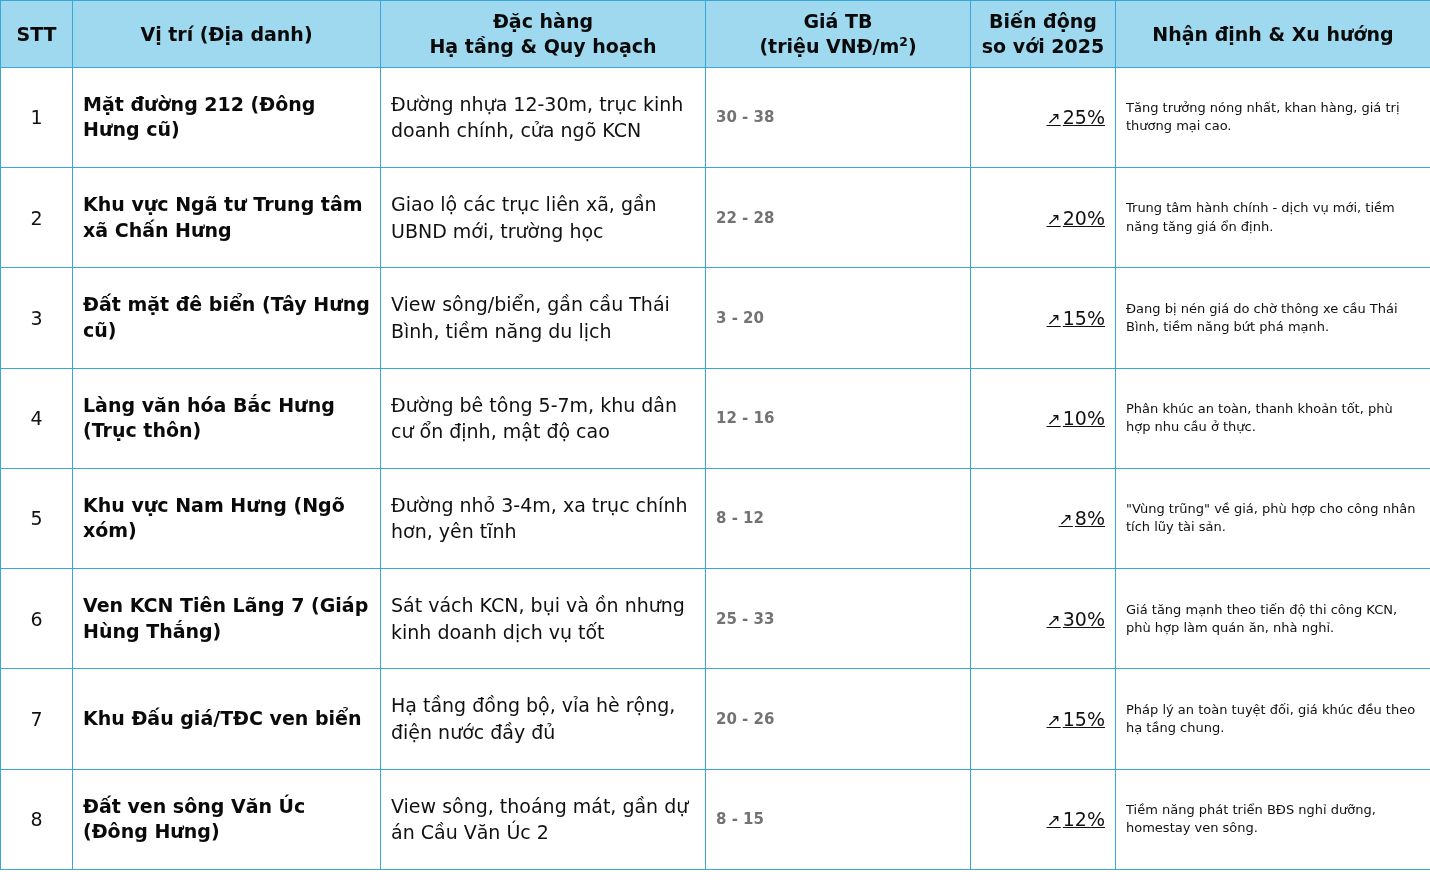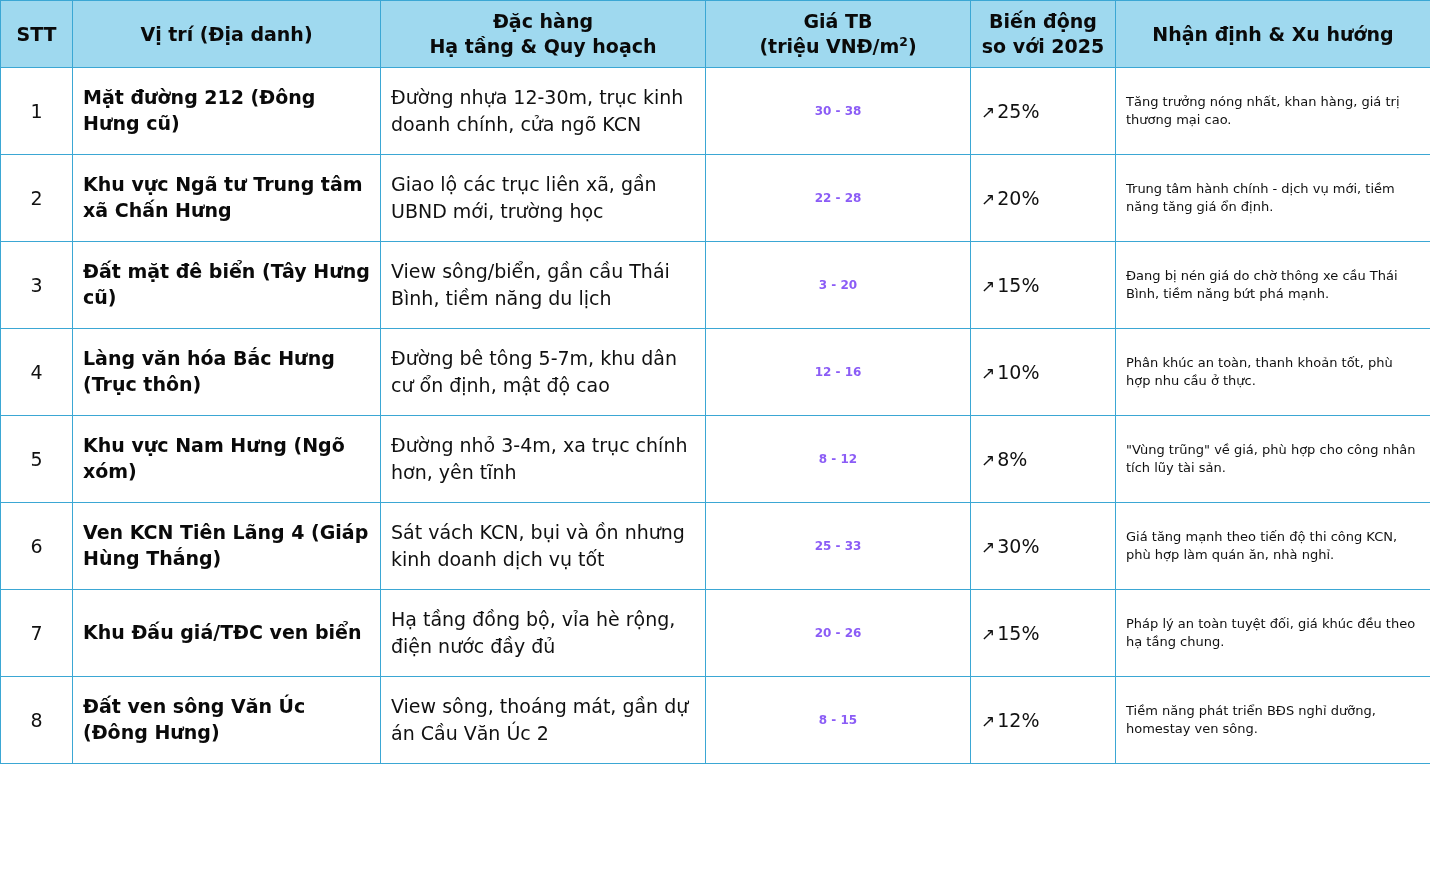--- a/index.html
+++ b/index.html
@@ -11,21 +11,21 @@
     width: 1430px;
     height: 889px;
     font-family: "DejaVu Sans", sans-serif;
     color: #111111;
     overflow: hidden;
   }
   table.price-table {
     border-collapse: collapse;
     table-layout: fixed;
     width: 1430px;
-    height: 764px;
+    height: 870px;
   }
   table.price-table th,
   table.price-table td {
     border: 1px solid #3ba7d4;
     vertical-align: middle;
     padding: 8px 10px;
     box-sizing: border-box;
   }
   thead th {
     background: #9fd9ef;
@@ -54,30 +54,30 @@
     line-height: 1.35;
     color: #0a0a0a;
   }
   td.cell-feat {
     font-size: 19px;
     line-height: 1.4;
     color: #111;
     margin-left: 48px;
   }
   td.cell-price {
-    text-align: center;
     font-weight: bold;
-    font-size: 12px;
-    color: #8b5cf6;
+    font-size: 15px;
+    color: #737373;
   }
   td.cell-change {
-    text-align: left;
+    text-align: right;
     font-size: 19px;
     color: #111;
     white-space: nowrap;
+    text-decoration: underline;
   }
   td.cell-change .arrow {
     font-size: 17px;
     padding-right: 2px;
   }
   td.cell-note {
     font-size: 13px;
     line-height: 1.4;
     color: #111;
   }
@@ -157,21 +157,21 @@
     <tr>
       <td class="cell-stt">5</td>
       <td class="cell-loc">Khu vực Nam Hưng (Ngõ xóm)</td>
       <td class="cell-feat">Đường nhỏ 3-4m, xa trục chính hơn, yên tĩnh</td>
       <td class="cell-price">8 - 12</td>
       <td class="cell-change"><span class="arrow">↗</span><span>8%</span></td>
       <td class="cell-note">"Vùng trũng" về giá, phù hợp cho công nhân tích lũy tài sản.</td>
     </tr>
     <tr>
       <td class="cell-stt">6</td>
-      <td class="cell-loc">Ven KCN Tiên Lãng 4 (Giáp Hùng Thắng)</td>
+      <td class="cell-loc">Ven KCN Tiên Lãng 7 (Giáp Hùng Thắng)</td>
       <td class="cell-feat">Sát vách KCN, bụi và ồn nhưng kinh doanh dịch vụ tốt</td>
       <td class="cell-price">25 - 33</td>
       <td class="cell-change"><span class="arrow">↗</span><span>30%</span></td>
       <td class="cell-note">Giá tăng mạnh theo tiến độ thi công KCN, phù hợp làm quán ăn, nhà nghỉ.</td>
     </tr>
     <tr>
       <td class="cell-stt">7</td>
       <td class="cell-loc">Khu Đấu giá/TĐC ven biển</td>
       <td class="cell-feat">Hạ tầng đồng bộ, vỉa hè rộng, điện nước đầy đủ</td>
       <td class="cell-price">20 - 26</td>

